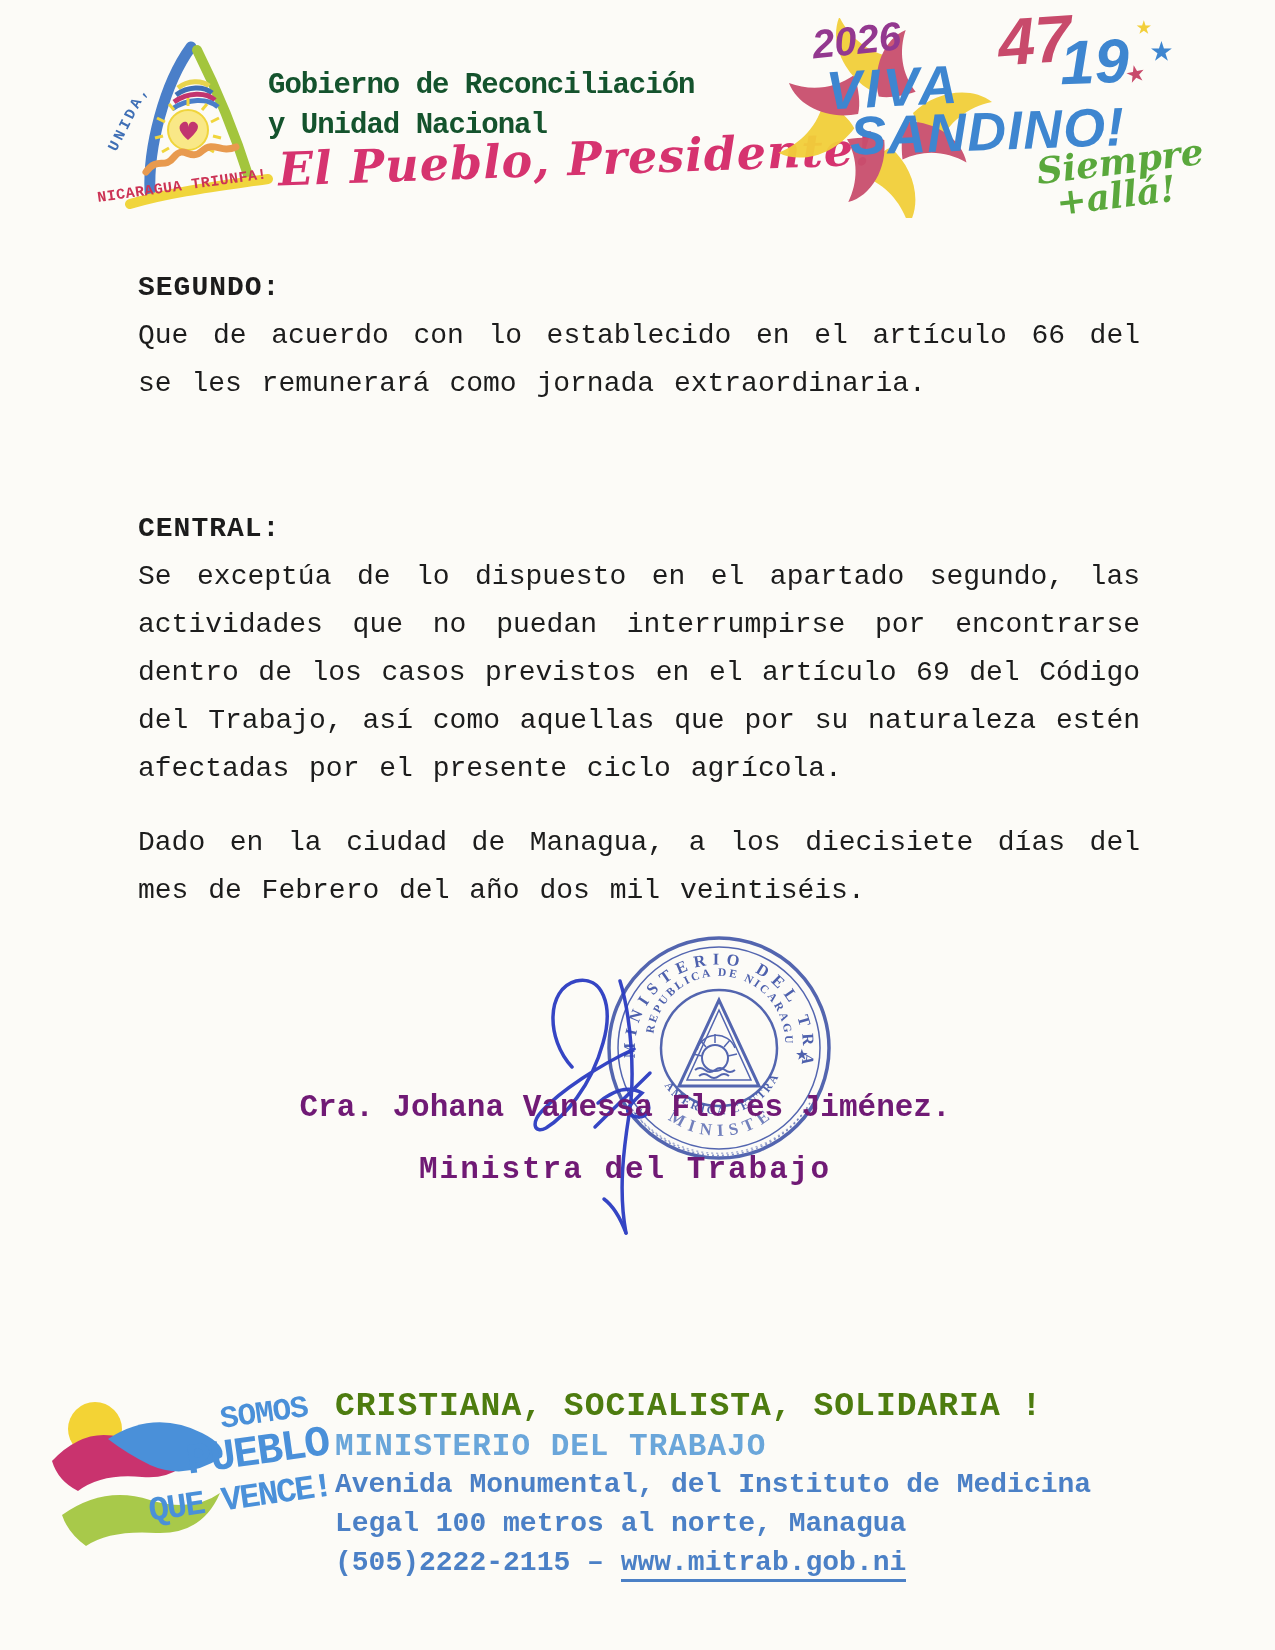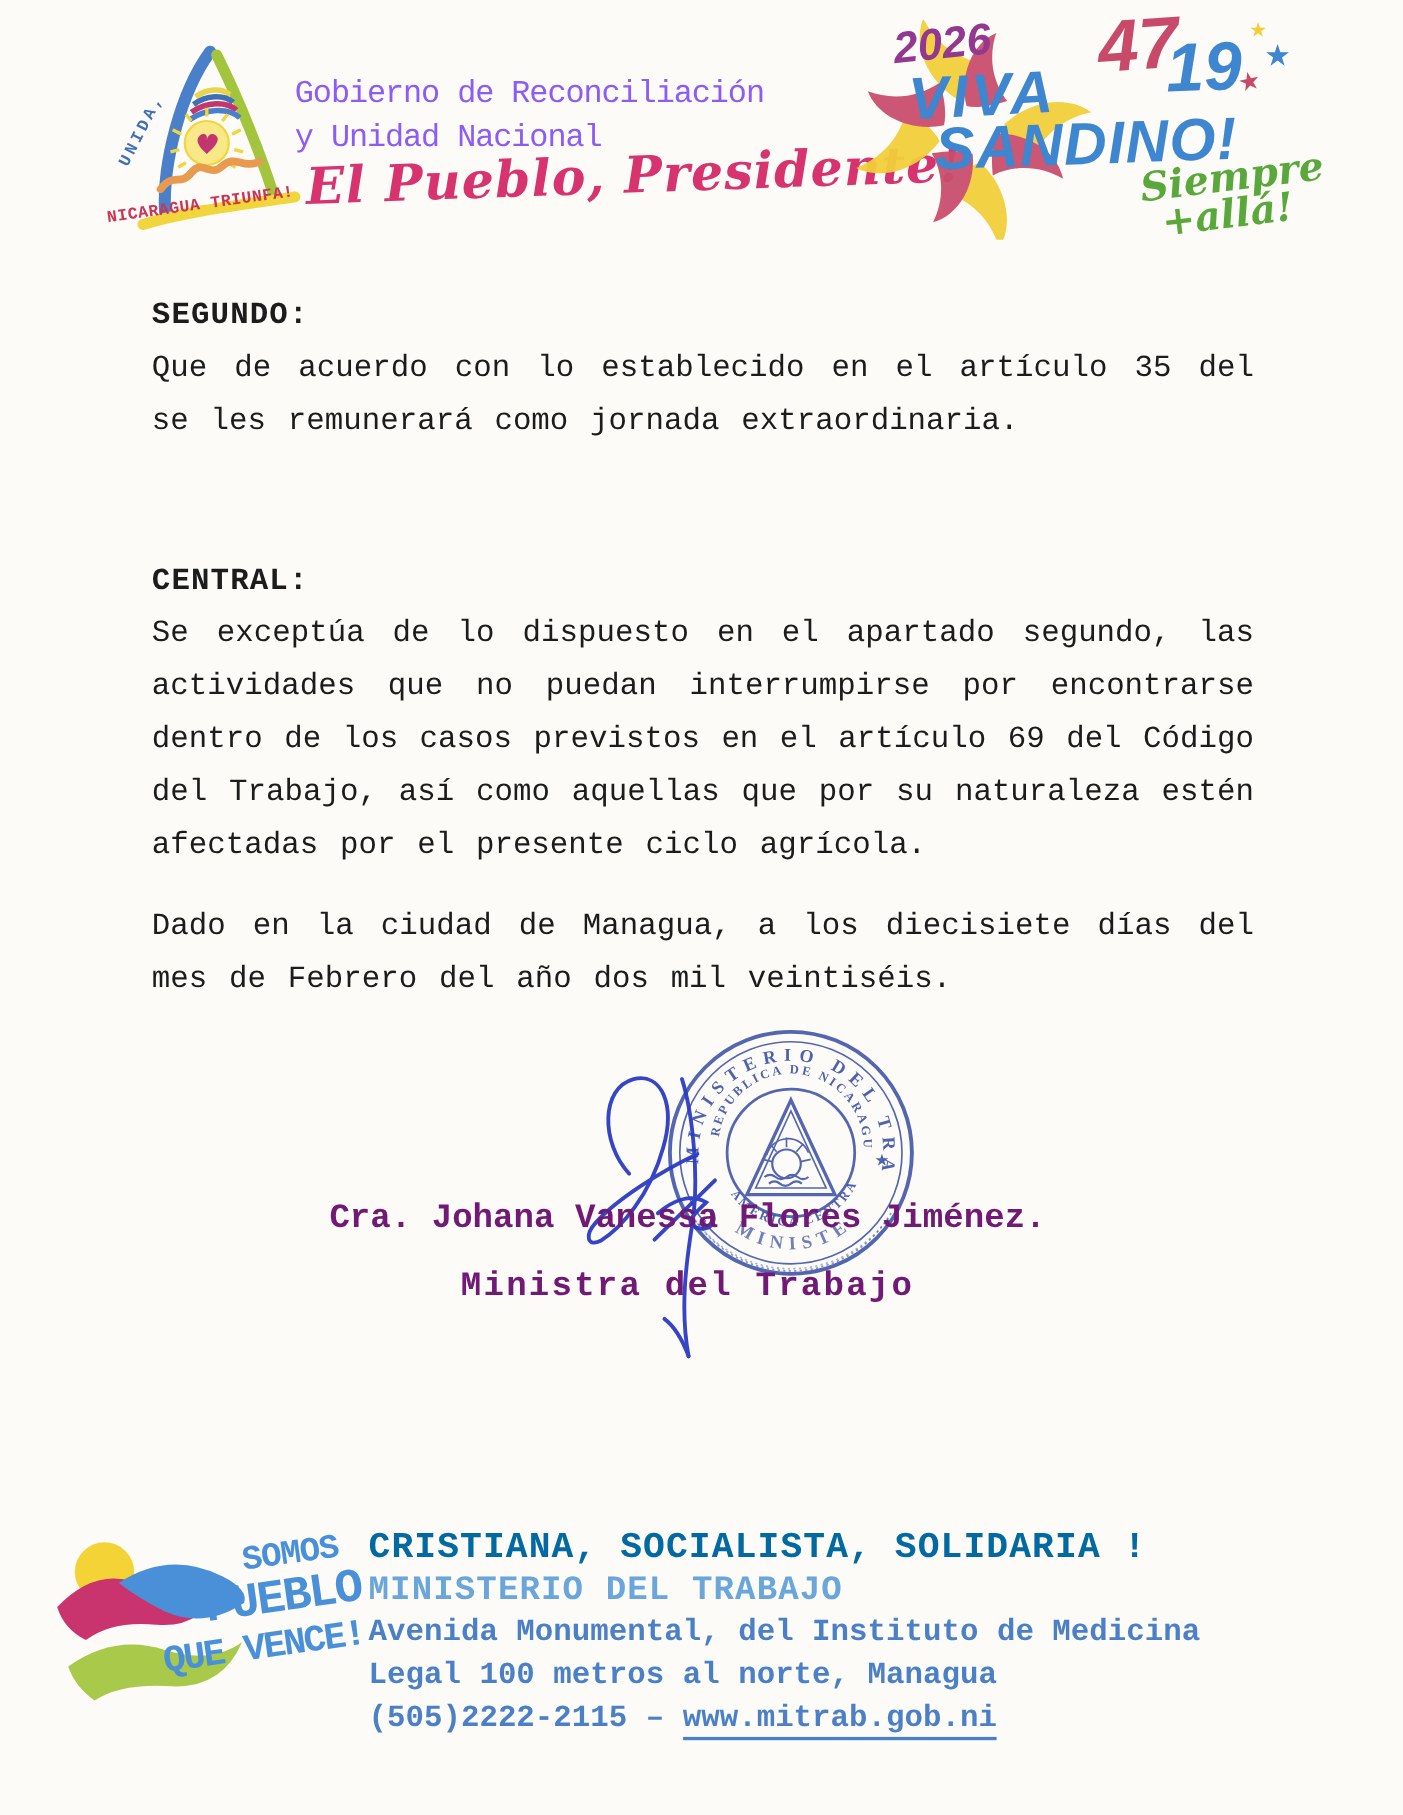--- a/index.html
+++ b/index.html
@@ -4,21 +4,21 @@
 <style>
   html,body{margin:0;padding:0;}
   body{
     width:1275px;height:1650px;position:relative;overflow:hidden;
     background:#fcfbf7;
     font-family:"Liberation Mono","DejaVu Sans Mono",monospace;
   }
   .abs{position:absolute;}
 
   
-  .gov-text{left:268px;top:66px;color:#8b5cf6;font-weight:normal;
+  .gov-text{left:268px;top:66px;color:#14532d;font-weight:bold;
     font-size:29px;line-height:40px;letter-spacing:-1px;white-space:nowrap;}
   .pueblo{left:278px;top:132px;color:#d6336f;
     font-family:"DejaVu Serif",serif;font-style:italic;font-weight:bold;
     font-size:46px;transform:rotate(-2deg);white-space:nowrap;letter-spacing:1px;}
 
   .rl-txt{font-family:"Liberation Sans","DejaVu Sans",sans-serif;
     font-weight:bold;font-style:italic;white-space:nowrap;}
   .rl-year{left:812px;top:18px;font-size:40px;color:#93388f;transform:rotate(-6deg);}
   .rl-47{left:998px;top:2px;font-size:66px;color:#c84a6b;transform:rotate(-4deg);}
   .rl-19{left:1060px;top:26px;font-size:62px;color:#3e86d0;transform:rotate(-2deg);}
@@ -40,21 +40,21 @@
   .bline{height:48px;line-height:48px;text-align:justify;text-align-last:justify;}
   .bline.last{text-align:left;text-align-last:left;word-spacing:3px;}
 
   
   .sig-block{left:280px;top:1090px;width:690px;text-align:center;color:#701a75;}
   .sig-name{font-size:31px;font-weight:bold;white-space:nowrap;}
   .sig-title{margin-top:27px;font-size:31px;font-weight:bold;letter-spacing:2px;white-space:nowrap;}
 
   
   .ft{font-weight:bold;white-space:nowrap;}
-  .ft-slogan{left:335px;top:1388px;font-size:33px;letter-spacing:1px;color:#0369a1;}
+  .ft-slogan{left:335px;top:1388px;font-size:33px;letter-spacing:1px;color:#4d7c0f;}
   .ft-ministry{left:335px;top:1429px;font-size:31px;letter-spacing:1px;color:#6aa6da;}
   .ft-addr1{left:335px;top:1469px;font-size:28px;color:#4b80c6;}
   .ft-addr2{left:335px;top:1508px;font-size:28px;color:#4b80c6;}
   .ft-phone{left:335px;top:1547px;font-size:28px;color:#4b80c6;}
   .ft-site{border-bottom:3px solid #4b80c6;padding-bottom:1px;}
   .fl-txt{font-weight:bold;color:#4a90d9;white-space:nowrap;transform:rotate(-8deg);}
   .fl-1{left:220px;top:1396px;font-size:31px;letter-spacing:-1px;}
   .fl-2{left:186px;top:1428px;font-size:43px;letter-spacing:-2px;}
   .fl-3{left:148px;top:1480px;font-size:34px;letter-spacing:-2px;}
 </style>
@@ -118,21 +118,21 @@
 <span class="abs rl-star rl-star-yellow">★</span>
 <span class="abs rl-star rl-star-blue">★</span>
 <span class="abs rl-star rl-star-pink">★</span>
 <span class="abs rl-txt rl-viva">VIVA</span>
 <span class="abs rl-txt rl-sandino">SANDINO!</span>
 <span class="abs rl-script rl-siempre">Siempre</span>
 <span class="abs rl-script rl-alla">+allá!</span>
 
 <div class="abs section sec1">
   <div class="bheading">SEGUNDO:</div>
-  <div class="bline">Que de acuerdo con lo establecido en el artículo 35 del</div>
+  <div class="bline">Que de acuerdo con lo establecido en el artículo 66 del</div>
   <div class="bline last">se les remunerará como jornada extraordinaria.</div>
 </div>
 
 <div class="abs section sec2">
   <div class="bheading">CENTRAL:</div>
   <div class="bline">Se exceptúa de lo dispuesto en el apartado segundo, las</div>
   <div class="bline">actividades que no puedan interrumpirse por encontrarse</div>
   <div class="bline">dentro de los casos previstos en el artículo 69 del Código</div>
   <div class="bline">del Trabajo, así como aquellas que por su naturaleza estén</div>
   <div class="bline last">afectadas por el presente ciclo agrícola.</div>

